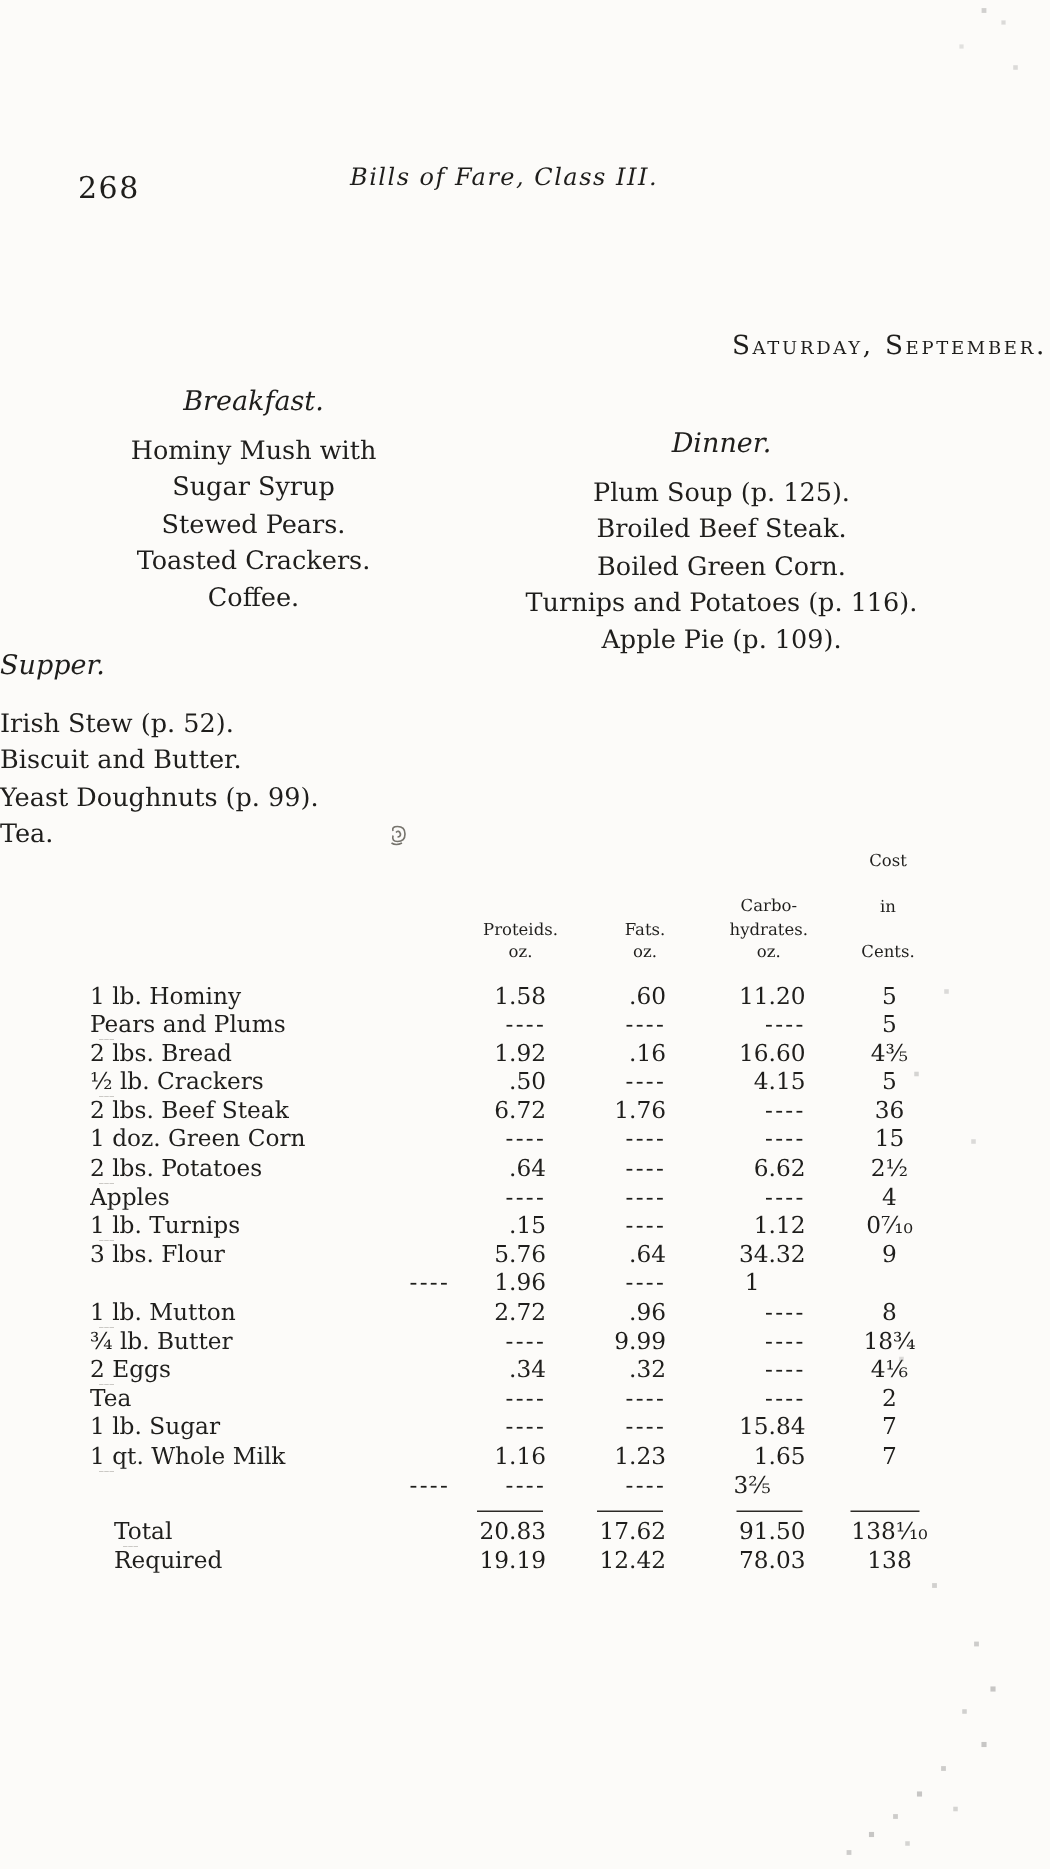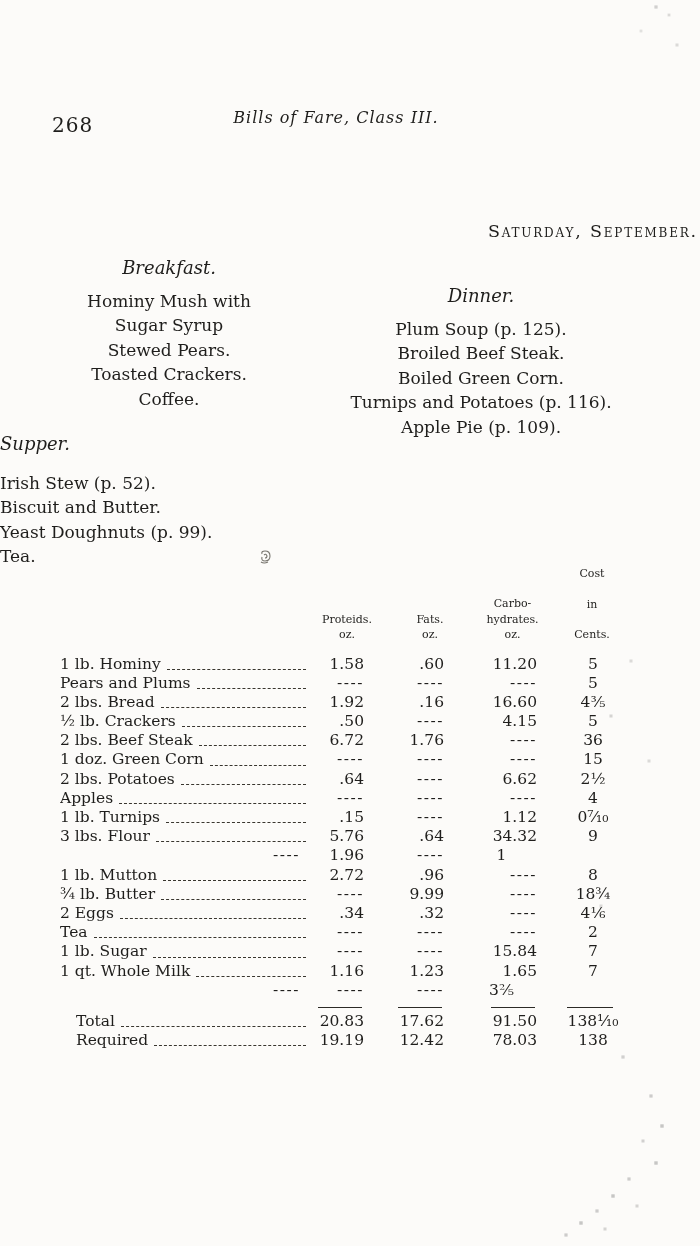--- a/index.html
+++ b/index.html
@@ -32,21 +32,21 @@
   .ntable{left:60px;top:566px;width:578px;font-size:15.5px;}
   .grid-row{display:grid;grid-template-columns:248px 64px 80px 93px 90px;}
   .thead{align-items:end;font-size:11px;line-height:15.5px;padding-bottom:12px;}
   .hcell{display:flex;flex-direction:column;justify-content:flex-end;text-align:center;}
   .hcell-proteids{transform:translateX(7px);}
   .hcell-fats{transform:translateX(18px);}
   .hcell-carbo{transform:translateX(14px);}
   .hcell-cost{transform:translateX(2px);gap:15px;}
 
   .trow{height:19.2px;line-height:19.2px;white-space:nowrap;}
-  .cell-item{display:flex;align-items:flex-end;overflow:hidden;}
+  .cell-item{display:flex;align-items:flex-start;overflow:hidden;flex-direction:column;}
   .cell-item .label{white-space:nowrap;}
   .leader{flex:1 1 auto;border-bottom:1.6px dashed #39362f;margin:0 2px 4px 6px;min-width:10px;}
   .cell-num{text-align:right;padding-right:8px;}
   .cell-cost{text-align:center;padding-left:6px;}
   .dash{letter-spacing:1.5px;}
 
   .rule-row{height:9px;margin-top:3px;}
   .rule-row .rule{display:block;border-top:1.4px solid #2c2a26;height:0;width:44px;margin-left:auto;margin-right:10px;margin-top:4px;}
   .rule-row .rule-cost{margin:4px auto 0 auto;width:46px;}
   .total-row .cell-item, .required-row .cell-item{padding-left:16px;}

